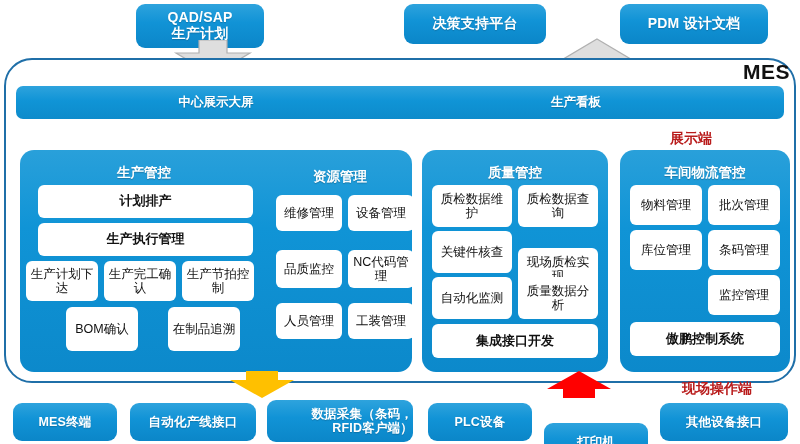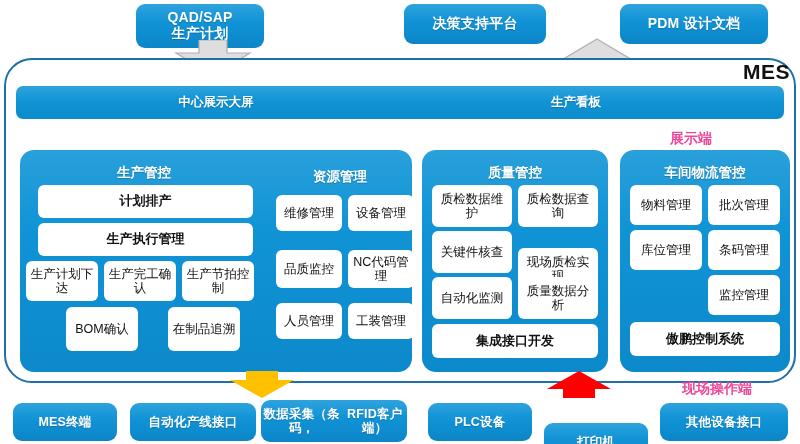--- a/index.html
+++ b/index.html
@@ -55,21 +55,21 @@
   .displaybar span{
     position:absolute;top:0;height:33px;display:flex;align-items:center;justify-content:center;
     color:#fff;font-size:12.5px;font-weight:bold;text-shadow:0 1px 1px rgba(0,0,0,.2);
   }
   .db1{left:90px;width:220px;}
   .db2{left:470px;width:180px;}
 
   
   .caption{
     position:absolute;
-    font-size:14px;font-weight:bold;color:#ec4899;
+    font-size:14px;font-weight:bold;color:#b91c1c;
     white-space:nowrap;
   }
 
   
   .panel{
     position:absolute;
     background:linear-gradient(180deg,#29a0da 0%,#1094d6 35%,#0c89cb 100%);
     border-radius:14px;
     box-sizing:border-box;
   }
@@ -188,21 +188,21 @@
   </svg>
 
   <div class="pill botbox" style="left:13px;top:403px;width:104px;height:38px;">
     <span>MES终端</span>
   </div>
 
   <div class="pill botbox" style="left:130px;top:403px;width:126px;height:38px;">
     <span>自动化产线接口</span>
   </div>
 
-  <div class="pill botbox" style="left:261px;top:400px;width:146px;height:42px;flex-direction:row;">
+  <div class="pill botbox" style="left:267px;top:400px;width:146px;height:42px;flex-direction:column;align-items:flex-end;">
     <span>数据采集（条码，</span>
     <span>RFID客户端）</span>
   </div>
 
   <div class="pill botbox" style="left:428px;top:403px;width:104px;height:38px;">
     <span>PLC设备</span>
   </div>
 
   <div class="pill botbox" style="left:544px;top:403px;width:104px;height:38px;margin-top:20px;">
     <span>打印机</span>

